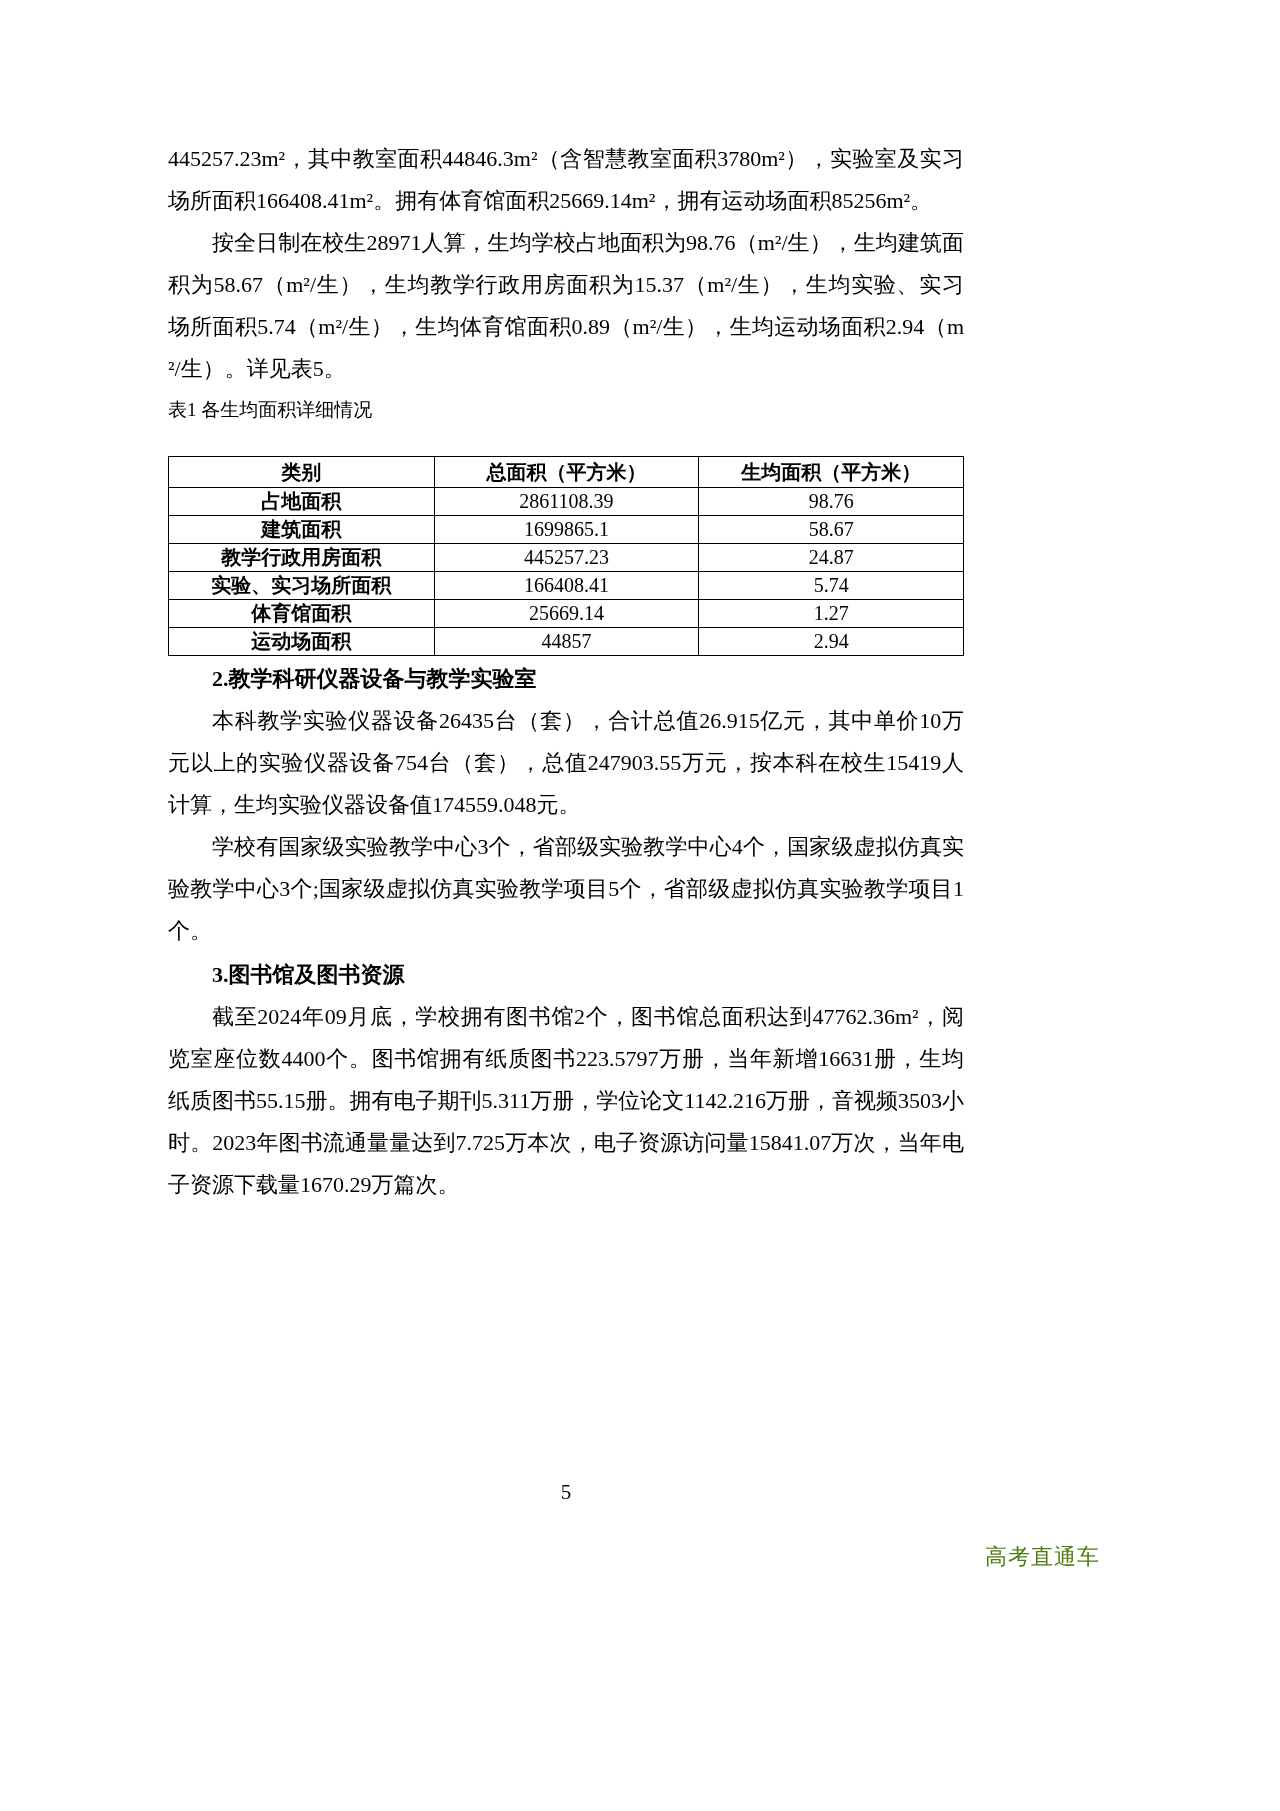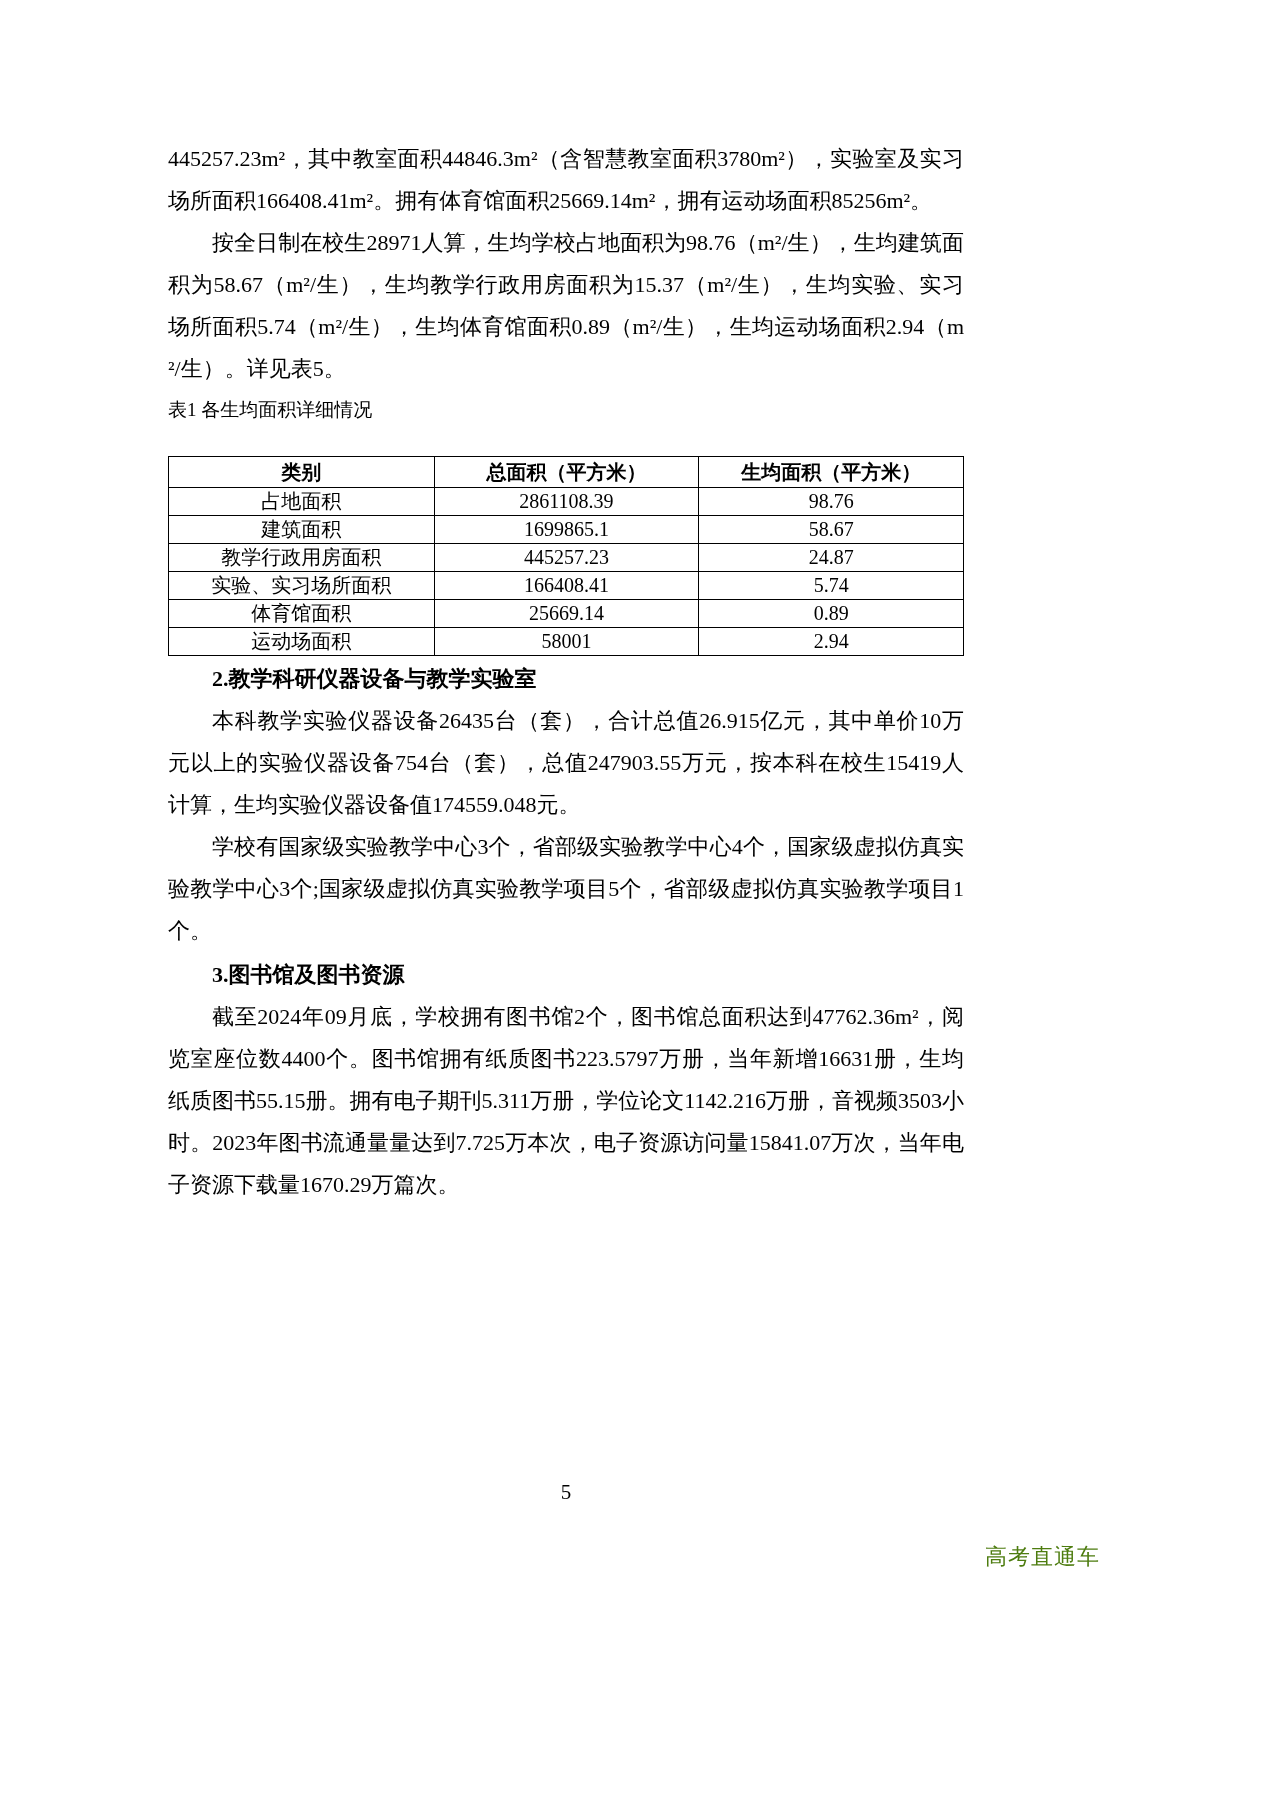--- a/index.html
+++ b/index.html
@@ -62,21 +62,21 @@
   table.area-table td {
     border: 1px solid #000000;
     text-align: center;
     padding: 0 4px;
     height: 28px;
     line-height: 27px;
     overflow: hidden;
     white-space: nowrap;
   }
   table.area-table th { font-weight: bold; height: 31px; }
-  table.area-table td.cat { font-weight: normal; }
+  table.area-table td.cat { font-weight: bold; }
 
   .page-number {
     position: absolute;
     left: 168px;
     top: 1478px;
     width: 796px;
     text-align: center;
     font-size: 21px;
     line-height: 28px;
   }
@@ -134,25 +134,25 @@
           <td>24.87</td>
         </tr>
         <tr>
           <td class="cat">实验、实习场所面积</td>
           <td>166408.41</td>
           <td>5.74</td>
         </tr>
         <tr>
           <td class="cat">体育馆面积</td>
           <td>25669.14</td>
-          <td>0.89</td>
+          <td>1.27</td>
         </tr>
         <tr>
           <td class="cat">运动场面积</td>
-          <td>58001</td>
+          <td>44857</td>
           <td>2.94</td>
         </tr>
       </tbody>
     </table>
 
     <p class="heading">2.教学科研仪器设备与教学实验室</p>
 
 
     <p class="para">本科教学实验仪器设备26435台（套），合计总值26.915亿元，其中单价10万元以上的实验仪器设备754台（套），总值247903.55万元，按本科在校生15419人计算，生均实验仪器设备值174559.048元。</p>
 

